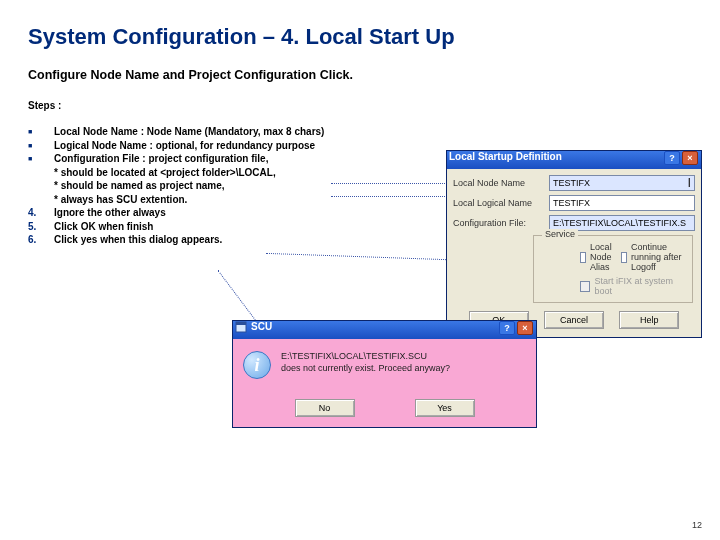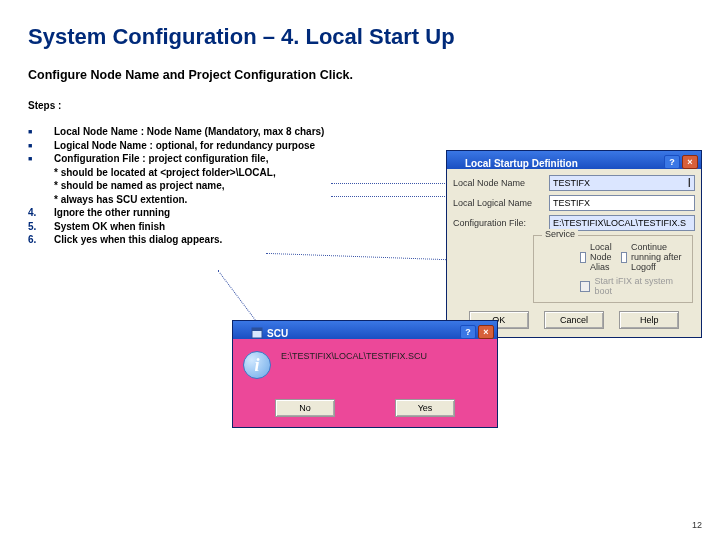--- a/index.html
+++ b/index.html
@@ -32,21 +32,21 @@
 
   
   .dlg1 {
     position: absolute; left: 446px; top: 150px;
     width: 256px; background: #ece9d8; border: 1px solid #0a246a;
     font-size: 9px; font-family: Tahoma, Arial, sans-serif;
   }
   .titlebar {
     height: 18px; background: linear-gradient(#3a77e5, #1a4fc2);
     color: #fff; font-weight: bold; font-size: 10px;
-    display: flex; align-items: flex-end; padding: 0 3px 0 18px;
+    display: flex; align-items: flex-start; padding: 0 3px 0 2px;
   }
   .titlebar .ttl { flex: 1; }
   .tbtn {
     width: 16px; height: 14px; margin-left: 2px;
     background: #d7603a; border: 1px solid #8b2c12; color: #fff;
     font-size: 9px; line-height: 12px; text-align: center; font-weight: bold;
     border-radius: 2px;
   }
   .tbtn.help { background: #3a77e5; border-color: #1a4fc2; }
   .dlg1-body { padding: 6px 6px 8px 6px; }
@@ -72,21 +72,21 @@
     width: 60px; height: 18px; font-size: 9px;
     background: #ece9d8; border: 1px solid #999;
     box-shadow: inset 1px 1px #fff, inset -1px -1px #aaa;
     text-align: center; line-height: 16px; cursor: pointer;
   }
   .ibeam { position: absolute; right: 10px; top: 24px; font-size: 13px; color: #222; }
 
   
   .dlg2 {
     position: absolute; left: 232px; top: 320px;
-    width: 266px; background: #ec4899; border: 1px solid #0a246a;
+    width: 305px; background: #f9a8d4; border: 1px solid #0a246a;
     font-size: 9px; font-family: Tahoma, Arial, sans-serif;
   }
   .dlg2 .body { display: flex; padding: 12px 10px 4px 10px; gap: 10px; min-height: 58px; }
   .infoicon {
     width: 28px; height: 28px; border-radius: 50%;
     background: radial-gradient(circle at 30% 30%, #d0e8ff, #6ca9e8);
     border: 1px solid #3a77c5; color: #fff; text-align: center;
     font-family: Georgia, serif; font-style: italic; font-weight: bold;
     font-size: 18px; line-height: 26px; flex: 0 0 28px;
   }
@@ -114,25 +114,25 @@
         <span class="bullet sq"></span>
         <span class="txt" id="step3">
           <div>Configuration File : project configuration file,</div>
           <div>* should be located at &lt;project folder&gt;\LOCAL,</div>
           <div>* should be named as project name,</div>
           <div>* always has SCU extention.</div>
         </span>
       </li>
     <li>
         <span class="bullet">4.</span>
-        <span class="txt">Ignore the other running</span>
+        <span class="txt">Ignore the other always</span>
       </li>
     <li>
         <span class="bullet">5.</span>
-        <span class="txt">System OK when finish</span>
+        <span class="txt">Click OK when finish</span>
       </li>
     <li>
         <span class="bullet">6.</span>
         <span class="txt">Click yes when this dialog appears.</span>
       </li>
   </ul>
 </div>
 
 <div class="conn c1"></div>
 <div class="conn c2"></div>
@@ -194,20 +194,21 @@
       <rect x="1" y="1" width="10" height="3" fill="#2a4f9a"></rect>
     </svg>
     <span class="ttl">SCU</span>
     <div class="tbtn help">?</div>
     <div class="tbtn">×</div>
   </div>
   <div class="body">
     <div class="infoicon">i</div>
     <div class="msg">
       <div>E:\TESTIFIX\LOCAL\TESTIFIX.SCU</div>
+      <div>does not currently exist. Proceed anyway?</div>
     </div>
   </div>
   <div class="ftr">
     <div class="wbtn">No</div>
     <div class="wbtn">Yes</div>
   </div>
 </div>
 
 <div class="pagenum">12</div>
 

